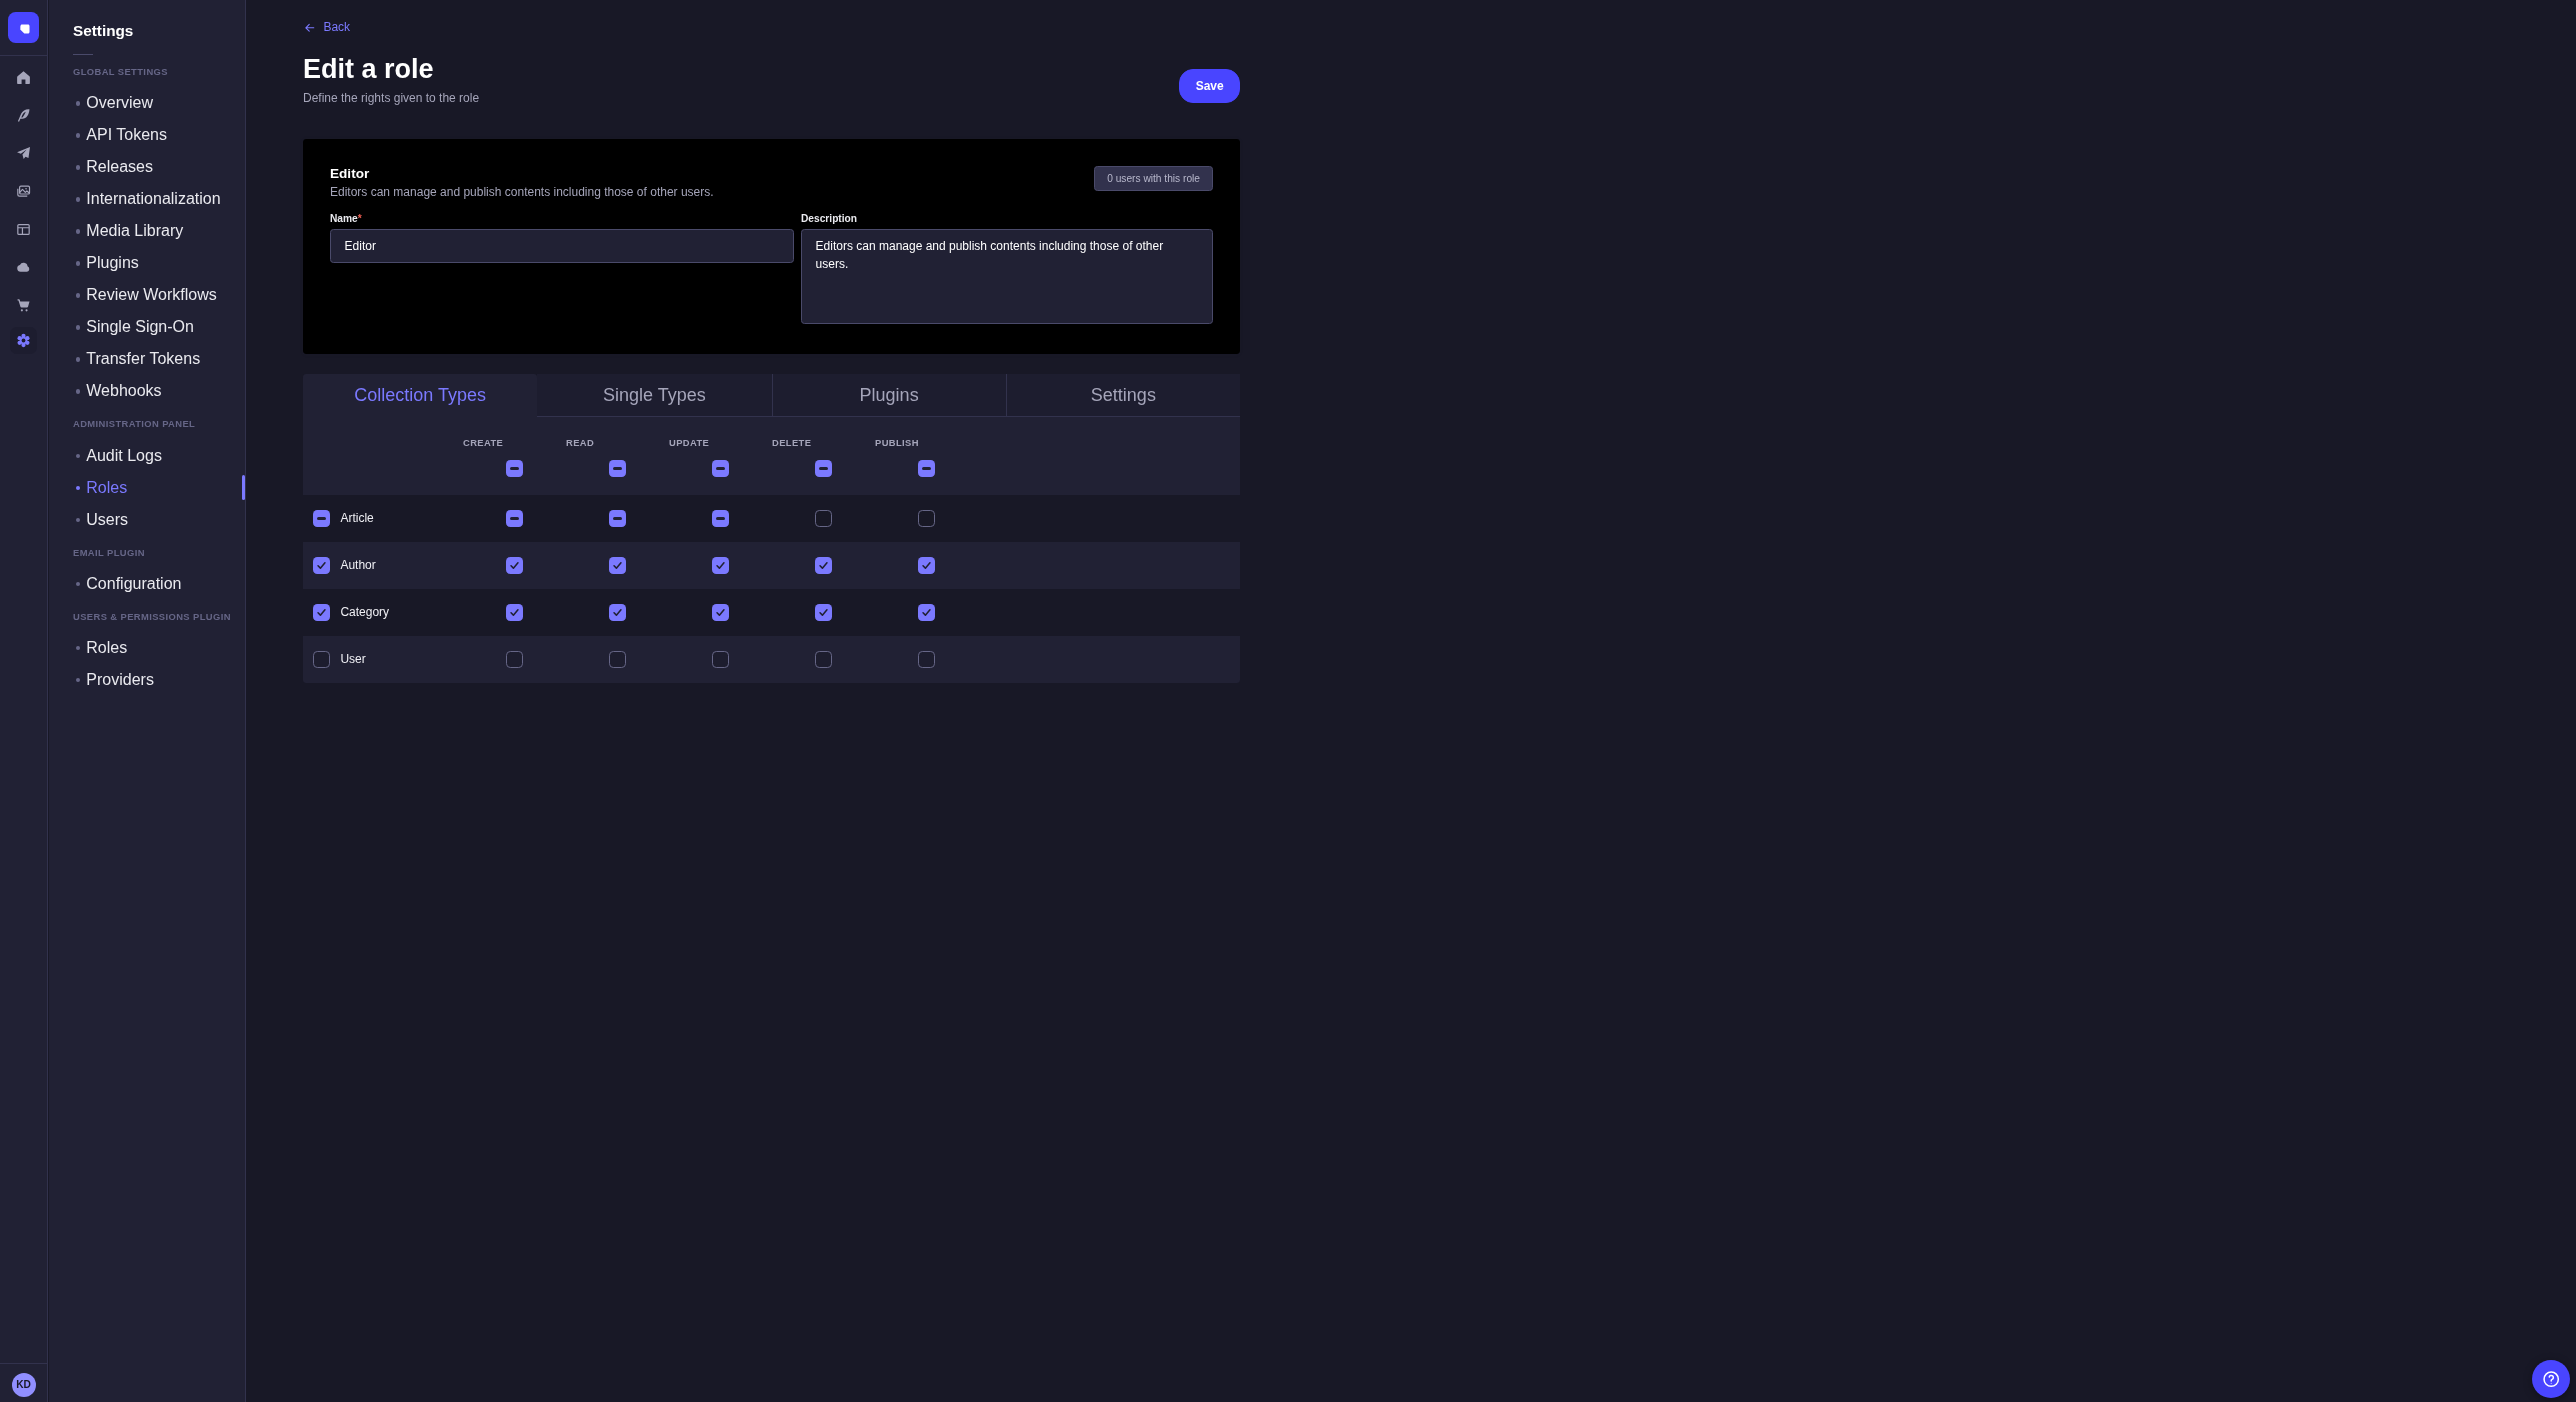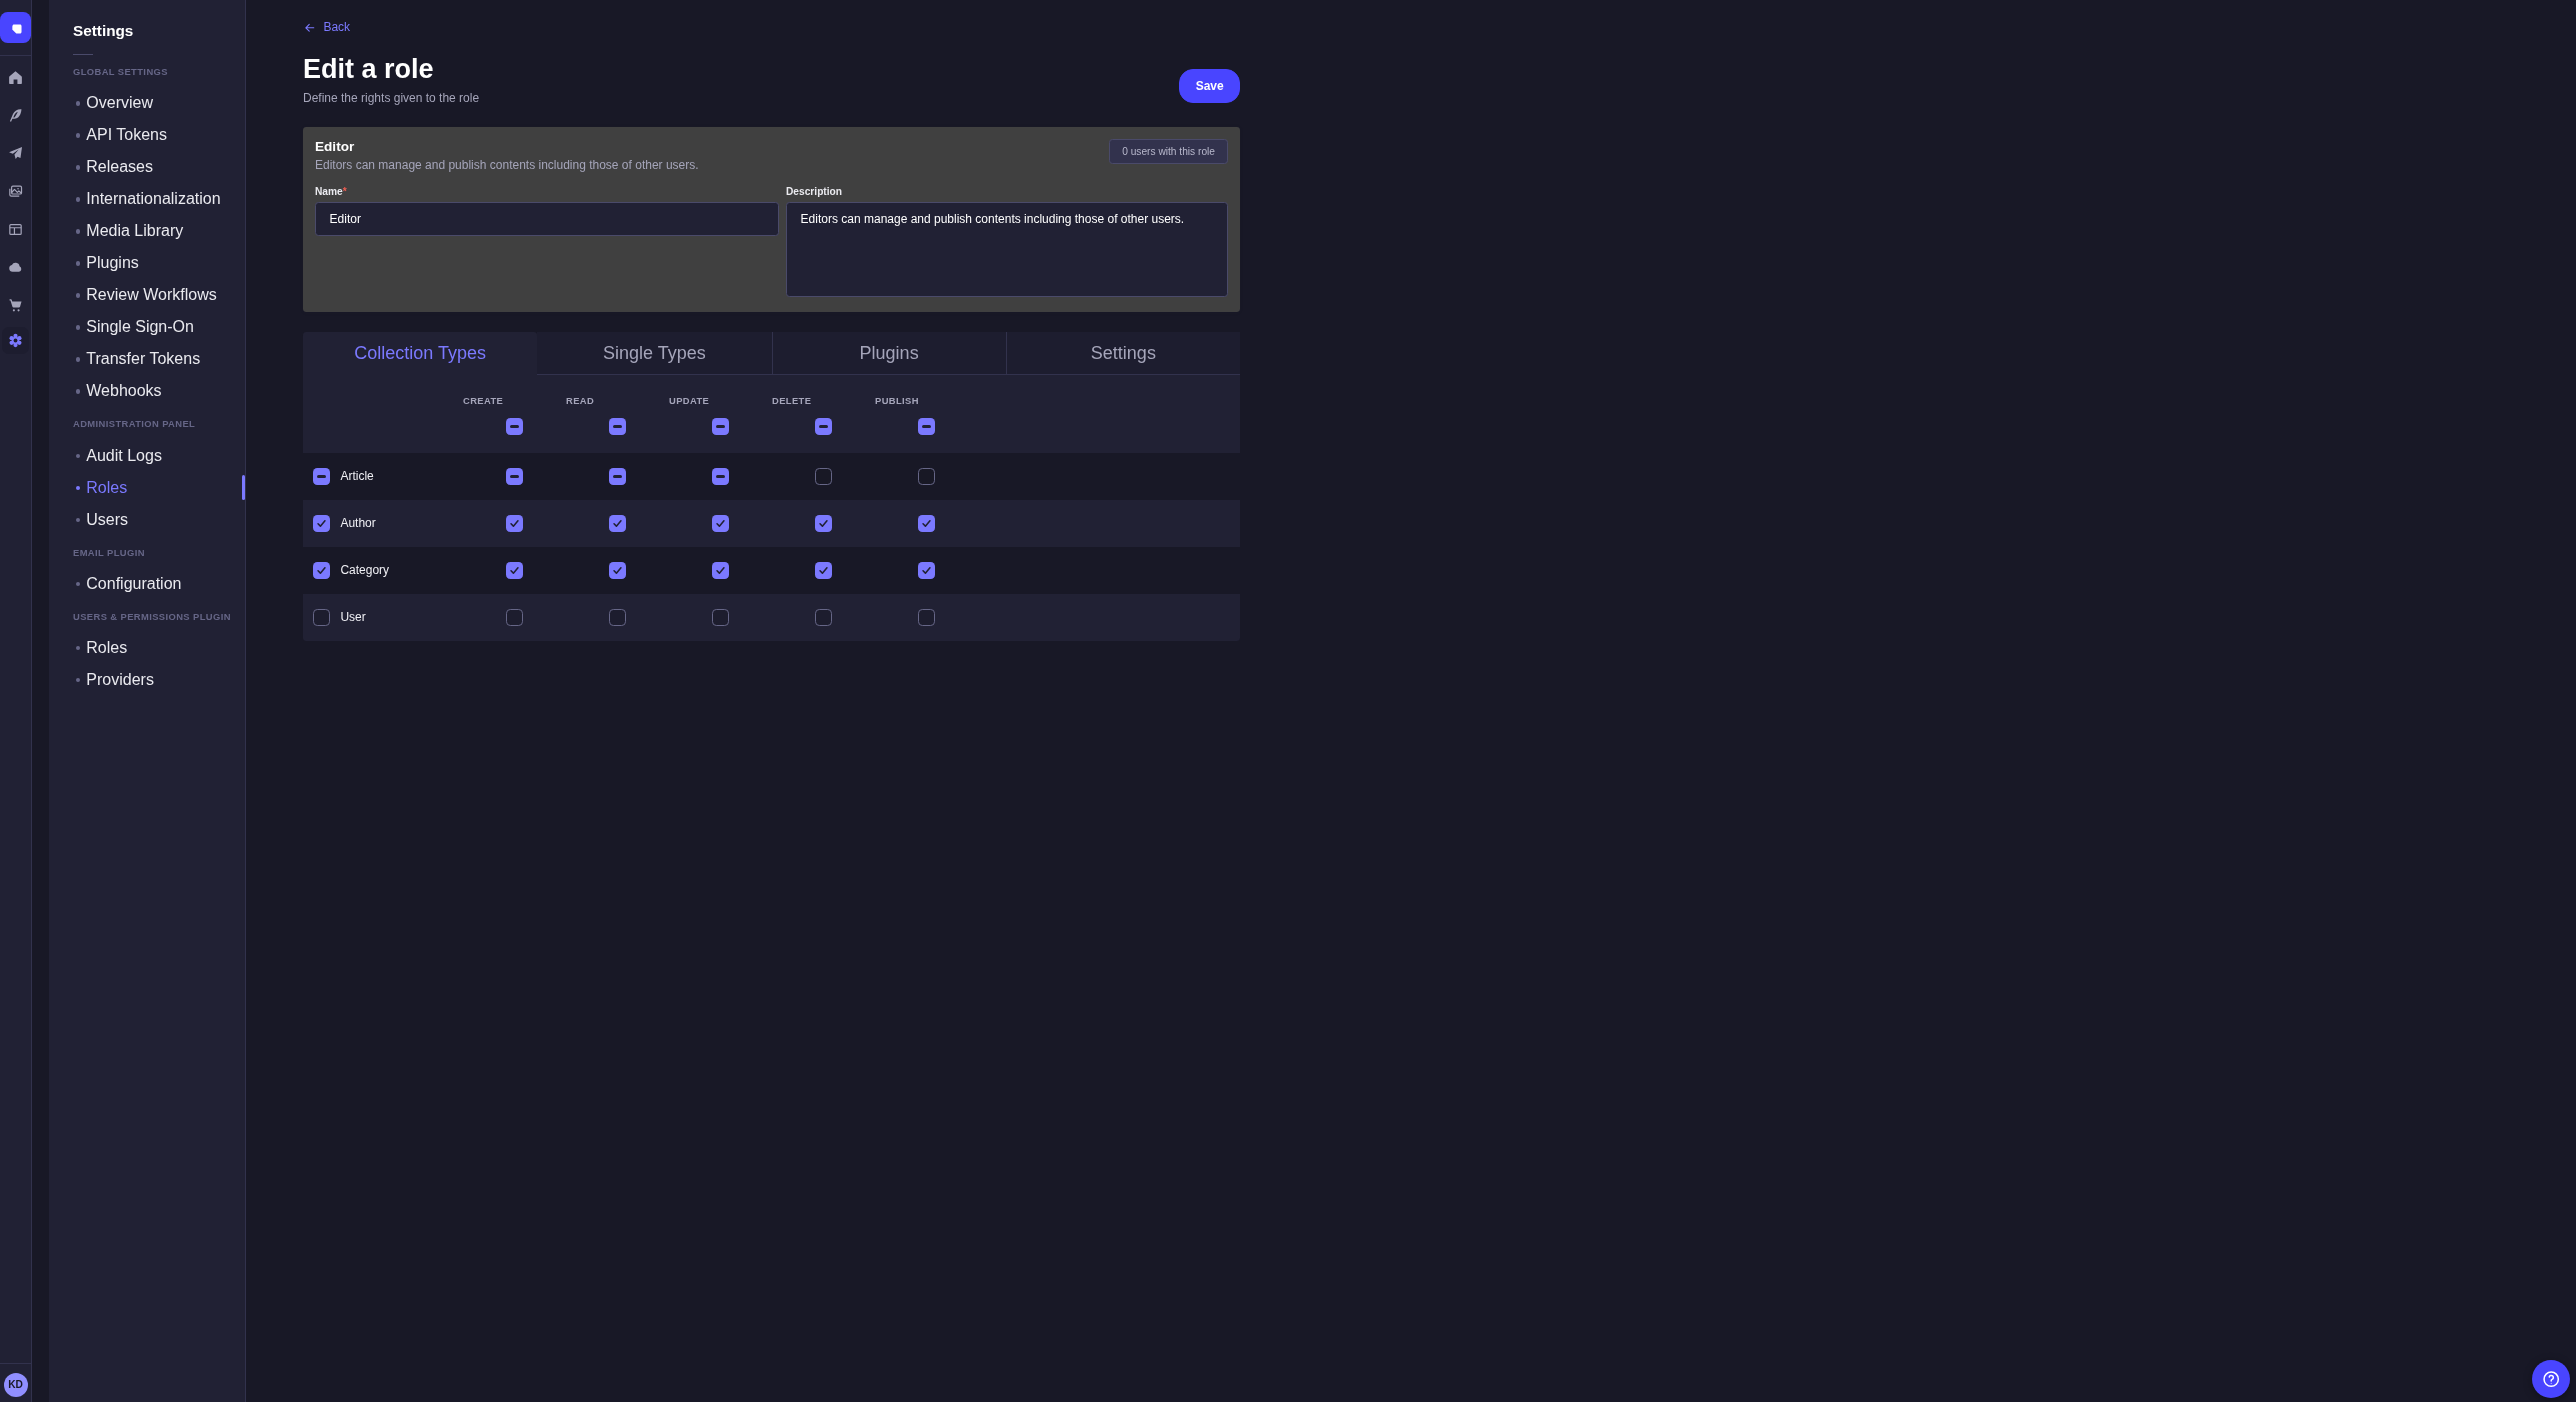--- a/index.html
+++ b/index.html
@@ -1,20 +1,20 @@
 <!DOCTYPE html>
 <html style="font-size:13.6px"><head>
 <meta charset="utf-8">
 <style>
   * { margin:0; padding:0; box-sizing:border-box; }
   html,body { width:1288px; height:701px; overflow:hidden; background:#181826;
     font-family:"Liberation Sans", sans-serif; -webkit-font-smoothing:antialiased; }
 
   
-  .rail { position:fixed; left:0; top:0; bottom:0; width:32px; background:#212134;
+  .rail { position:fixed; left:0; top:0; bottom:0; width:48px; background:#212134;
     border-right:0.9px solid #32324d; display:flex; flex-direction:column; align-items:center; z-index:30; }
   .rail-logo { width:31px; height:31px; border-radius:7.7px; background:#4945ff; margin-top:12px;
     display:flex; align-items:center; justify-content:center; cursor:pointer; flex:none; }
   .rail-logo svg { width:19px; height:19px; }
   .rail-divider { width:100%; height:0.9px; background:#32324d; margin-top:12px; flex:none; }
   .rail-nav { display:flex; flex-direction:column; align-items:center; padding-top:12.8px; gap:21px; }
   .rail-icon { width:17px; height:17px; color:#a5a5ba; cursor:pointer; }
   .rail-icon svg { width:100%; height:100%; display:block; }
   .rail-gear { width:27px; height:27px; border-radius:6.8px; background:#1d1d2f; margin-top:13.6px;
     display:flex; align-items:center; justify-content:center; cursor:pointer; }
@@ -47,21 +47,21 @@
     cursor:pointer; }
   .back-row svg { width:13.6px; height:13.6px; }
   .header-row { display:flex; justify-content:space-between; align-items:flex-start; margin-top:14.5px; }
   .page-title { font-size:27px; line-height:34px; font-weight:700; color:#ffffff; }
   .page-subtitle { margin-top:5.1px; font-size:12px; color:#a5a5ba; }
   .save-btn { height:34px; padding:0 15.3px; background:#4945ff; border:0.9px solid #4945ff;
     border-radius:14px; color:#fff; font-size:12px; font-weight:600; cursor:pointer; margin-top:17px;
     font-family:"Liberation Sans", sans-serif; }
 
   
-  .card { margin-top:22px; background:#404040; border-radius:3.4px; padding:12px;
+  .card { margin-top:34px; background:#000000; border-radius:3.4px; padding:27px;
     box-shadow:0 0.9px 3.4px rgba(33,33,52,.1); }
   .card-head { display:flex; justify-content:space-between; align-items:flex-start; }
   .role-name { font-size:13.6px; font-weight:700; color:#ffffff; }
   .role-desc { margin-top:4.3px; font-size:12px; color:#a5a5ba; }
   .badge { background:#32324d; border:0.9px solid #4a4a6a; border-radius:3.4px; padding:6px 12px;
     font-size:10.2px; color:#b8b8cc; cursor:pointer; font-family:"Liberation Sans", sans-serif; }
   .fields { display:grid; grid-template-columns:464px 1fr; gap:7px; margin-top:13.6px; }
   .f-label { font-size:10.2px; font-weight:700; color:#eaeaef; margin-bottom:5.1px; }
   .f-label .star { color:#ee5e52; }
   .text-input { width:100%; height:34px; background:#212134; border:0.9px solid #4a4a6a;

